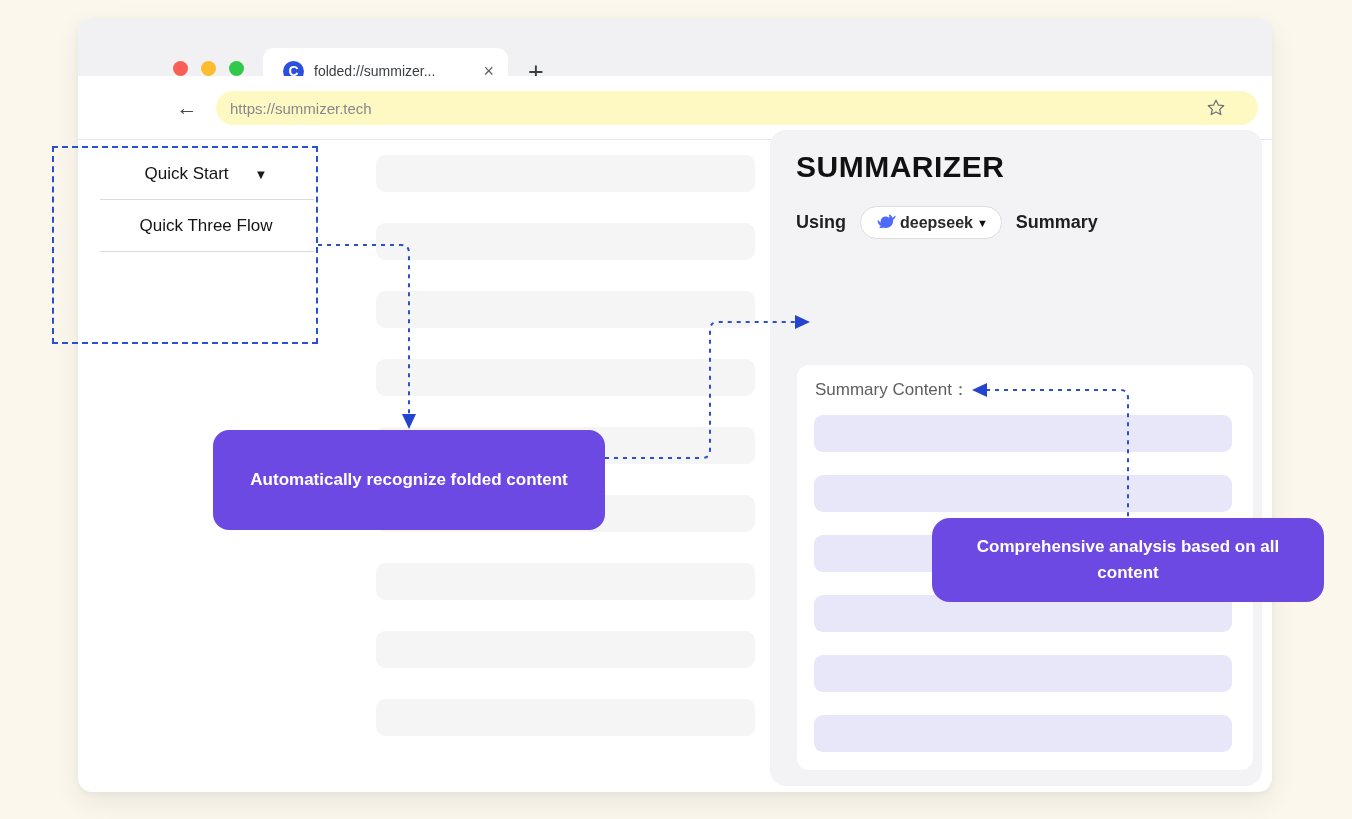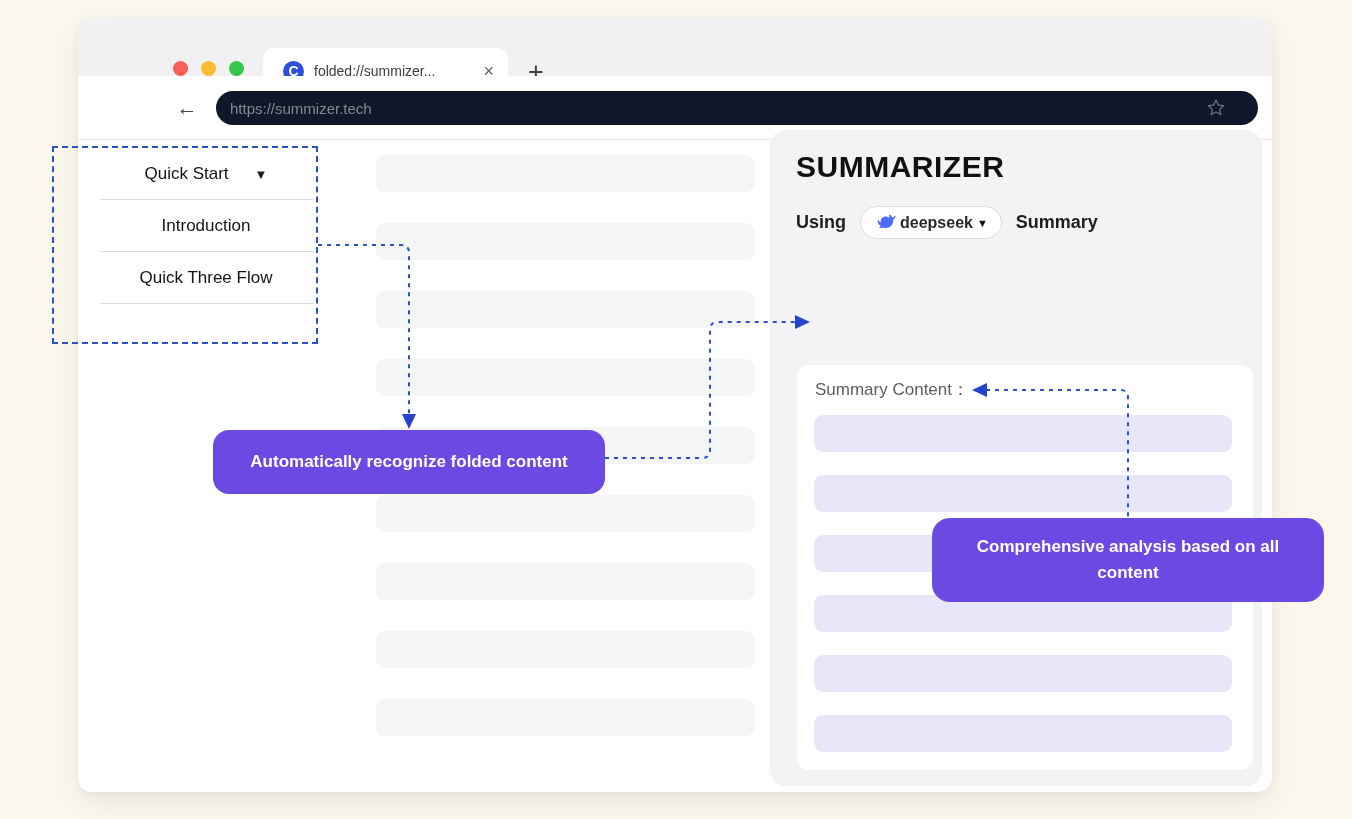--- a/index.html
+++ b/index.html
@@ -47,21 +47,21 @@
   .navbar {
     position:absolute; left:0; top:58px; width:100%; height:64px;
     background:#fff; border-bottom:1px solid #E7E7E9;
   }
   .nav-ic { position:absolute; top:0; height:64px; display:flex; align-items:center; justify-content:center; width:30px; }
   .nav-ic.back    { left:94px;  color:#4A4A4C; font-size:21px; }
   .nav-ic.forward { left:136px; color:#C3C3C6; font-size:21px; }
   .nav-ic.reload  { left:174px; }
   .urlbar {
     position:absolute; left:138px; top:15px; right:14px; height:34px;
-    background:#0f172a; border-radius:17px;
+    background:#fef9c3; border-radius:17px;
     display:flex; align-items:center; padding:6px 14px;
   }
   .url-text { font-size:15px; color:#85898D; flex:1 1 auto; }
   .star { flex:0 0 auto; margin-right:18px; }
 
   
   .sk-bars { position:absolute; left:376px; top:155px; width:379px; display:flex; flex-direction:column; gap:31px; z-index:3; }
   .sk-bars > div { height:37px; border-radius:9px; background:#F5F5F6; }
 
   .panel {
@@ -110,21 +110,21 @@
   .menu-row .divider {
     position:absolute; left:4px; right:2px; bottom:0; height:1px; background:#DBDBDB;
   }
   .menu-caret { font-size:13px; color:#1A1A1A; }
 
   .callout {
     position:absolute; background:#6C49E3; color:#fff; font-weight:700; font-size:17px;
     display:flex; align-items:center; justify-content:center; text-align:center;
     z-index:20; line-height:26px;
   }
-  .callout1 { left:213px; top:430px; width:392px; height:64px; border-radius:16px; padding:0 20px; }
+  .callout1 { left:213px; top:430px; width:392px; height:100px; border-radius:16px; padding:0 20px; }
   .callout2 { left:932px; top:518px; width:392px; height:84px; border-radius:18px; padding:0 28px; }
 
   #connectors { position:absolute; inset:0; z-index:30; pointer-events:none; }
 </style>
 </head>
 <body>
 
 <div id="stage">
 
   <div class="window">
@@ -199,24 +199,20 @@
     </div>
 
   <div class="menu-box">
     <div class="menu-rows">
       <div class="menu-row">
         <span>Quick Start</span>
         <span class="menu-caret">▼</span>
         <span class="divider"></span>
       </div>
       <div class="menu-row">
-        <span>Introduction</span>
-        <span class="divider"></span>
-      </div>
-      <div class="menu-row">
         <span>Quick Three Flow</span>
         <span class="divider"></span>
       </div>
     </div>
   </div>
 
   <div class="callout callout1">Automatically recognize folded content</div>
   <div class="callout callout2">Comprehensive analysis based on all content</div>
 
   <svg id="connectors" width="1352" height="819" viewBox="0 0 1352 819">

